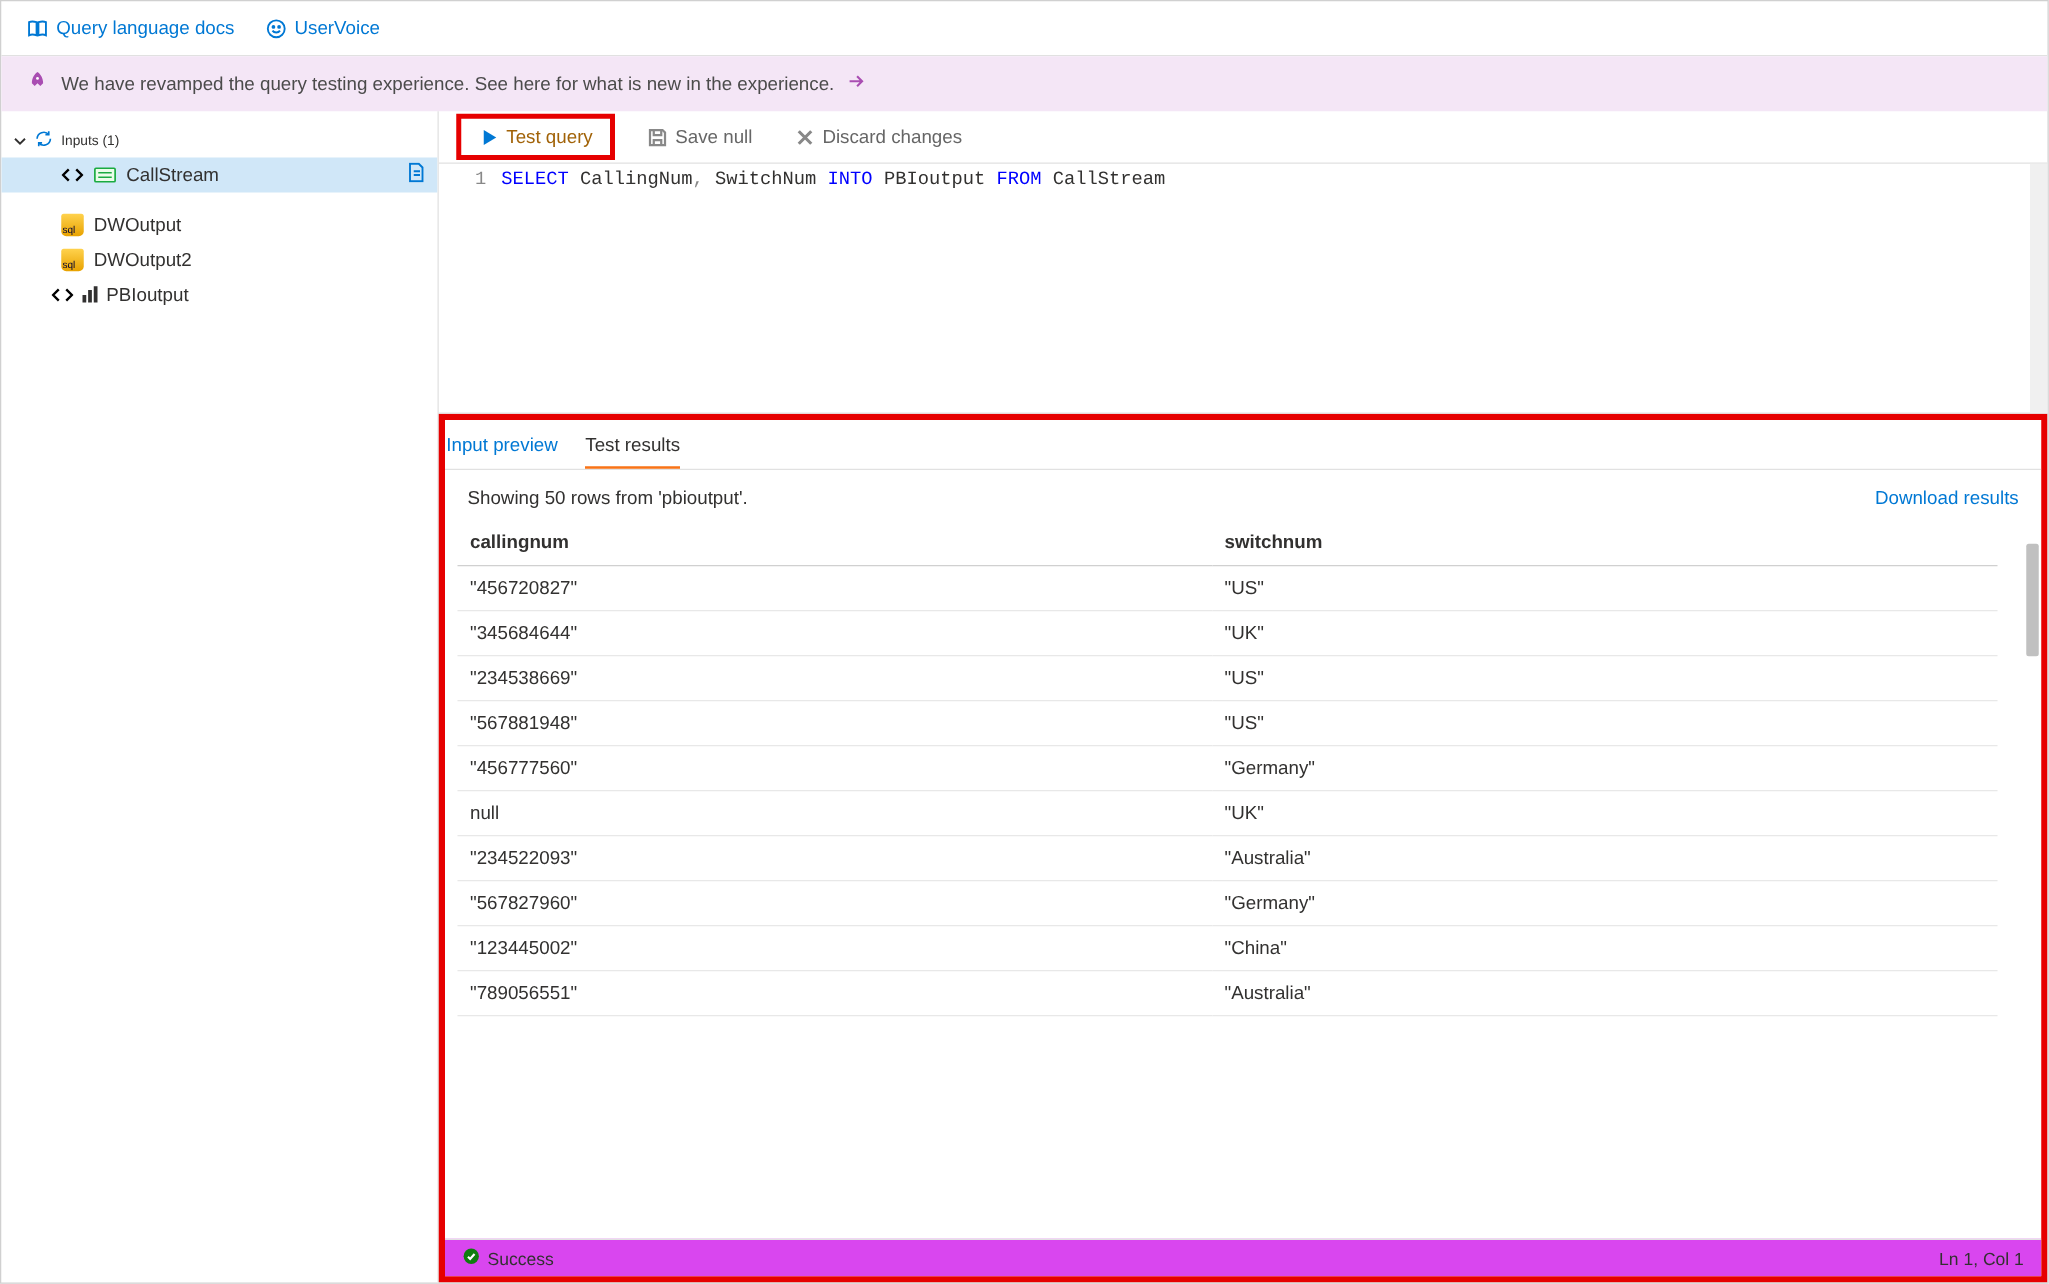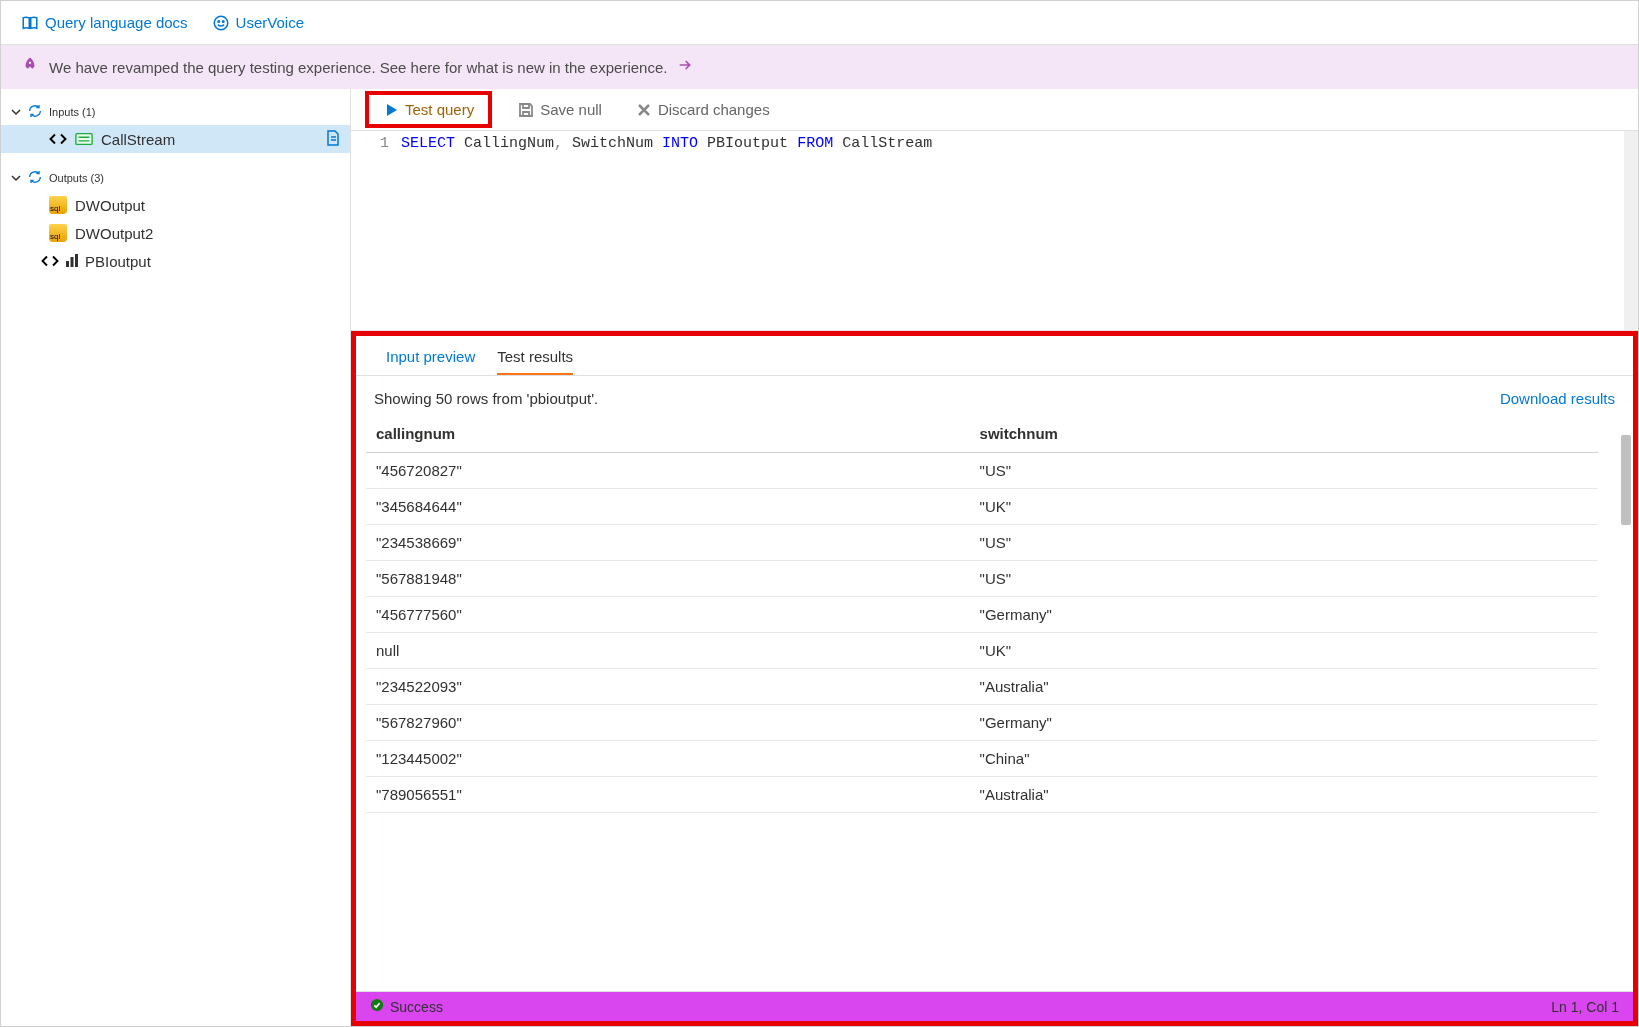--- a/index.html
+++ b/index.html
@@ -141,21 +141,21 @@
     .highlight-results {
       border: 5px solid #e60000;
       flex:1;
       display:flex;
       flex-direction:column;
       overflow:hidden;
     }
     .tabs {
       display:flex;
       gap: 22px;
-      padding: 12px 18px 0 30px;
+      padding: 12px 18px 0 1px;
       border-bottom: 1px solid #e1e1e1;
     }
     .tab {
       padding-bottom: 8px;
       font-size:15px;
       cursor:pointer;
       color:#0078d4;
     }
     .tab.active {
       color:#323130;
@@ -286,34 +286,20 @@
         <span class="doc-icon">
           <svg width="14" height="16" viewBox="0 0 14 16" fill="none" stroke="#0078d4" stroke-width="1.5">
               <path d="M2 1h7l3 3v11H2z"></path>
               <path d="M5 7h5M5 10h5"></path>
             </svg>
         </span>
       </div>
     </div>
 
     <div class="tree-group">
-      <div class="tree-header">
-        <span class="caret">
-          <svg viewBox="0 0 10 10">
-              <path d="M1 3l4 4 4-4" fill="none" stroke="#323130" stroke-width="1.5"></path>
-            </svg>
-        </span>
-        <span style="color:#0078d4">
-          <svg width="16" height="16" viewBox="0 0 24 24" fill="none" stroke="#0078d4" stroke-width="2">
-              <path d="M4 12a8 8 0 0 1 14-5M20 12a8 8 0 0 1-14 5"></path>
-              <path d="M18 3v4h-4M6 21v-4h4"></path>
-            </svg>
-        </span>
-        <span>Outputs (3)</span>
-      </div>
       <div class="tree-item">
         <span class="sql-icon"></span>
         <span>DWOutput</span>
       </div>
       <div class="tree-item">
         <span class="sql-icon"></span>
         <span>DWOutput2</span>
       </div>
       <div class="tree-item" style="padding-left:40px; gap:4px;">
         <span class="item-icon code-icon" style="color:#000">

